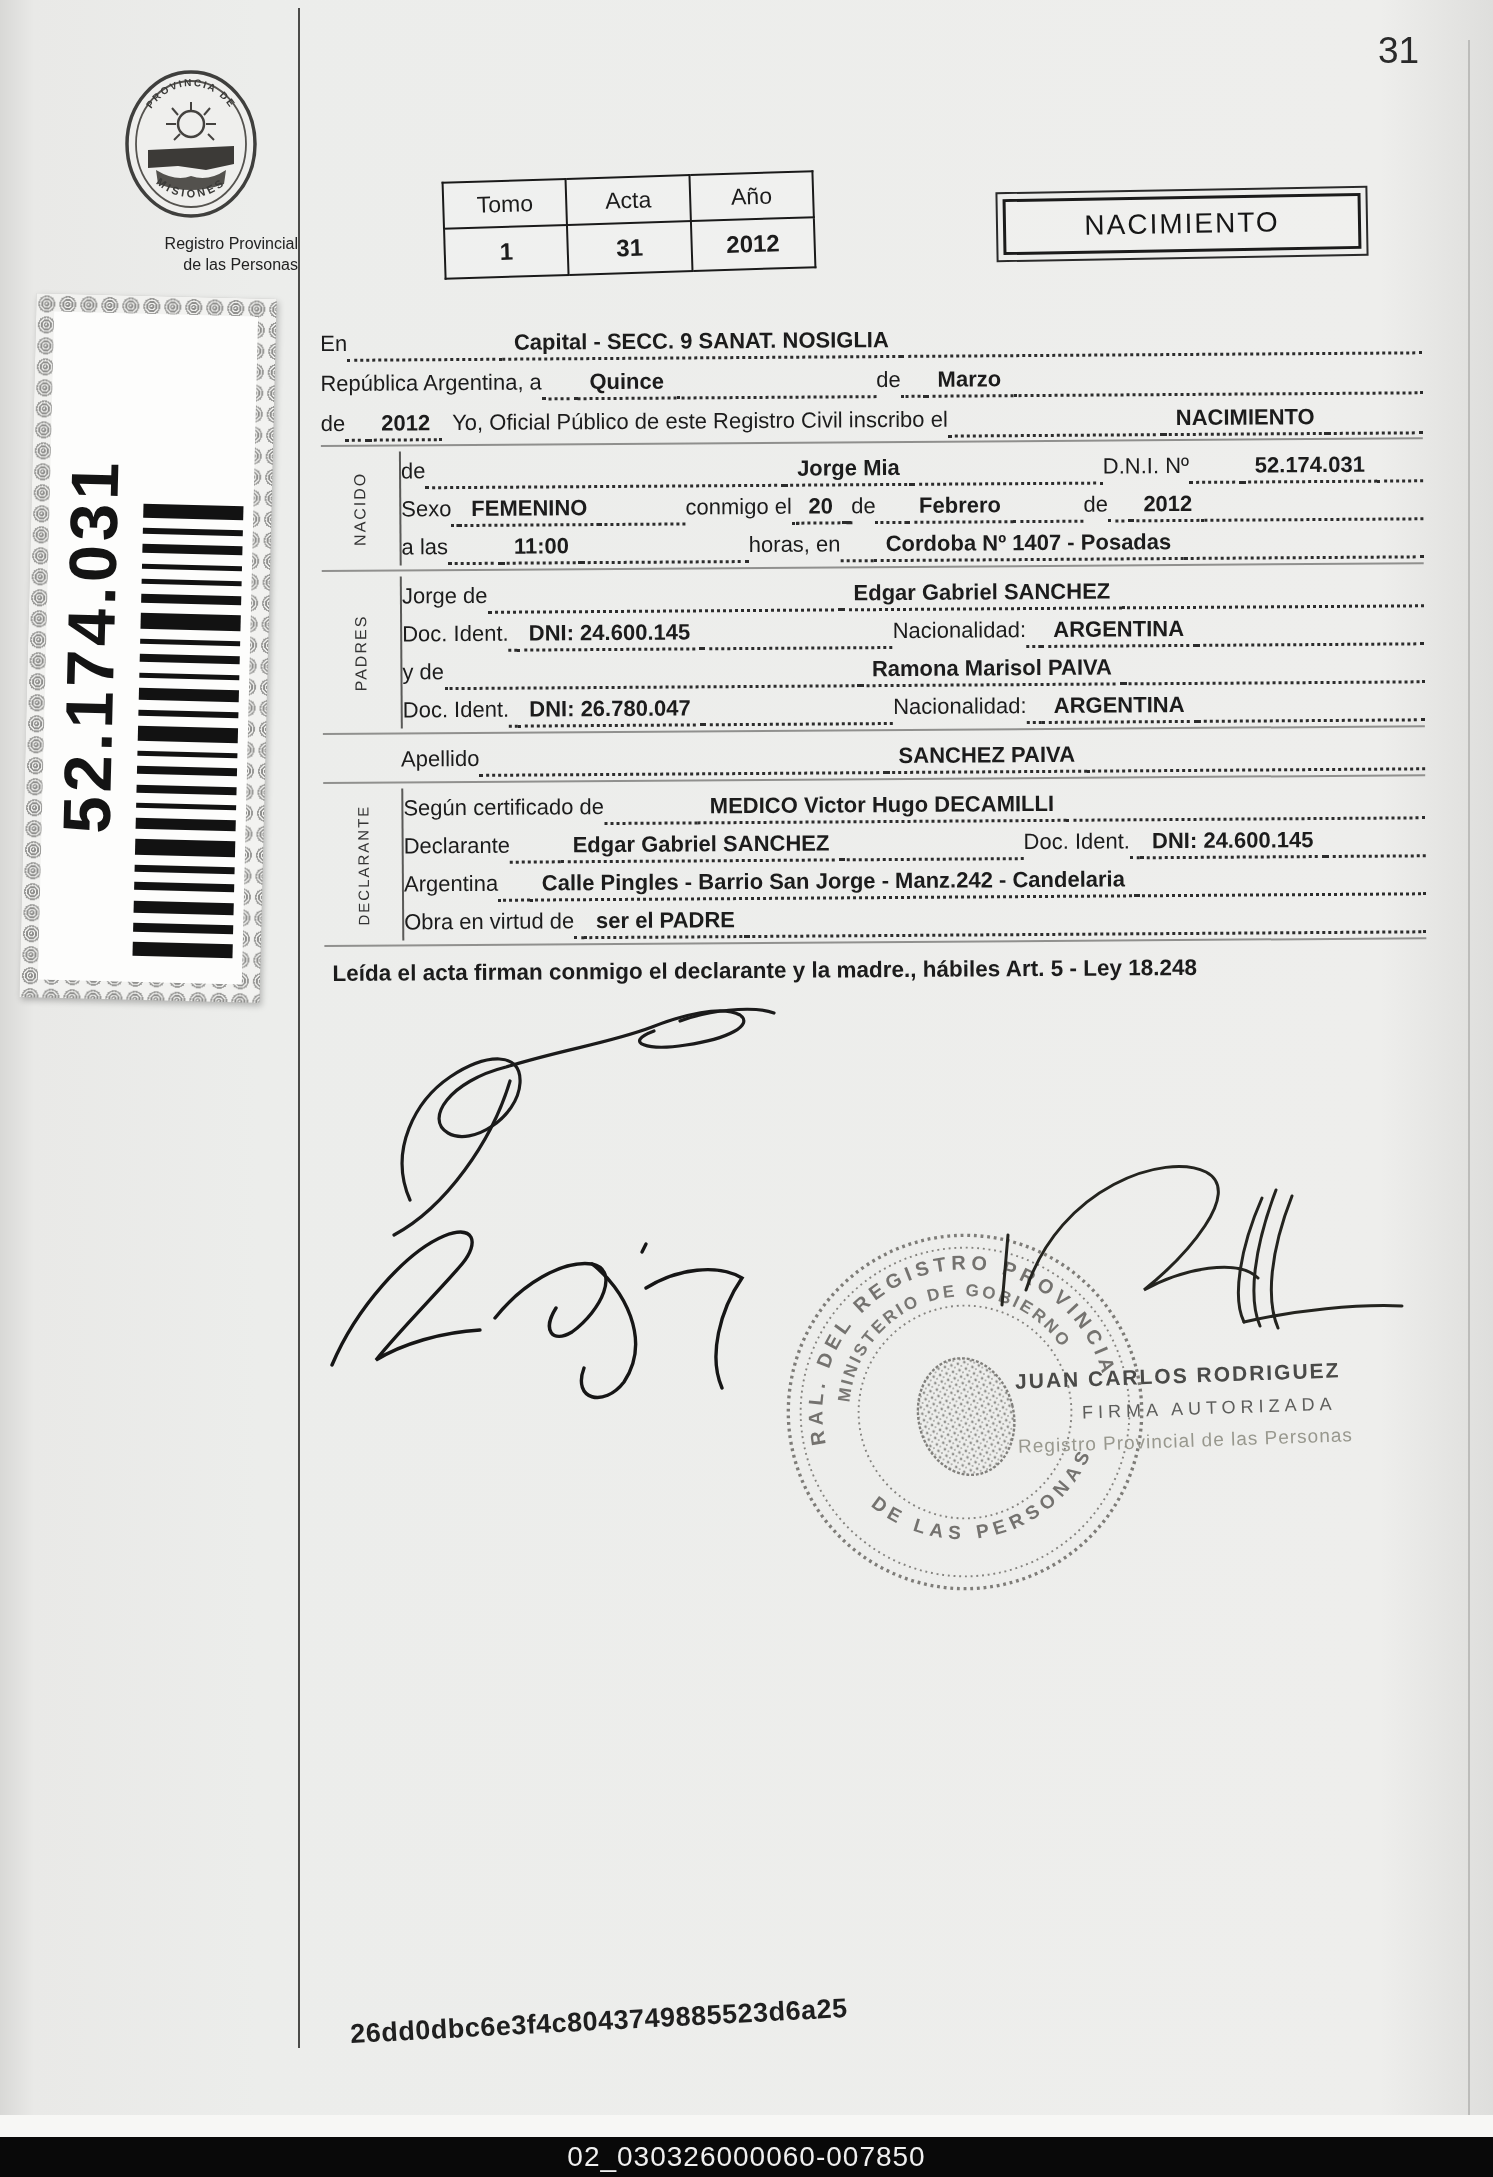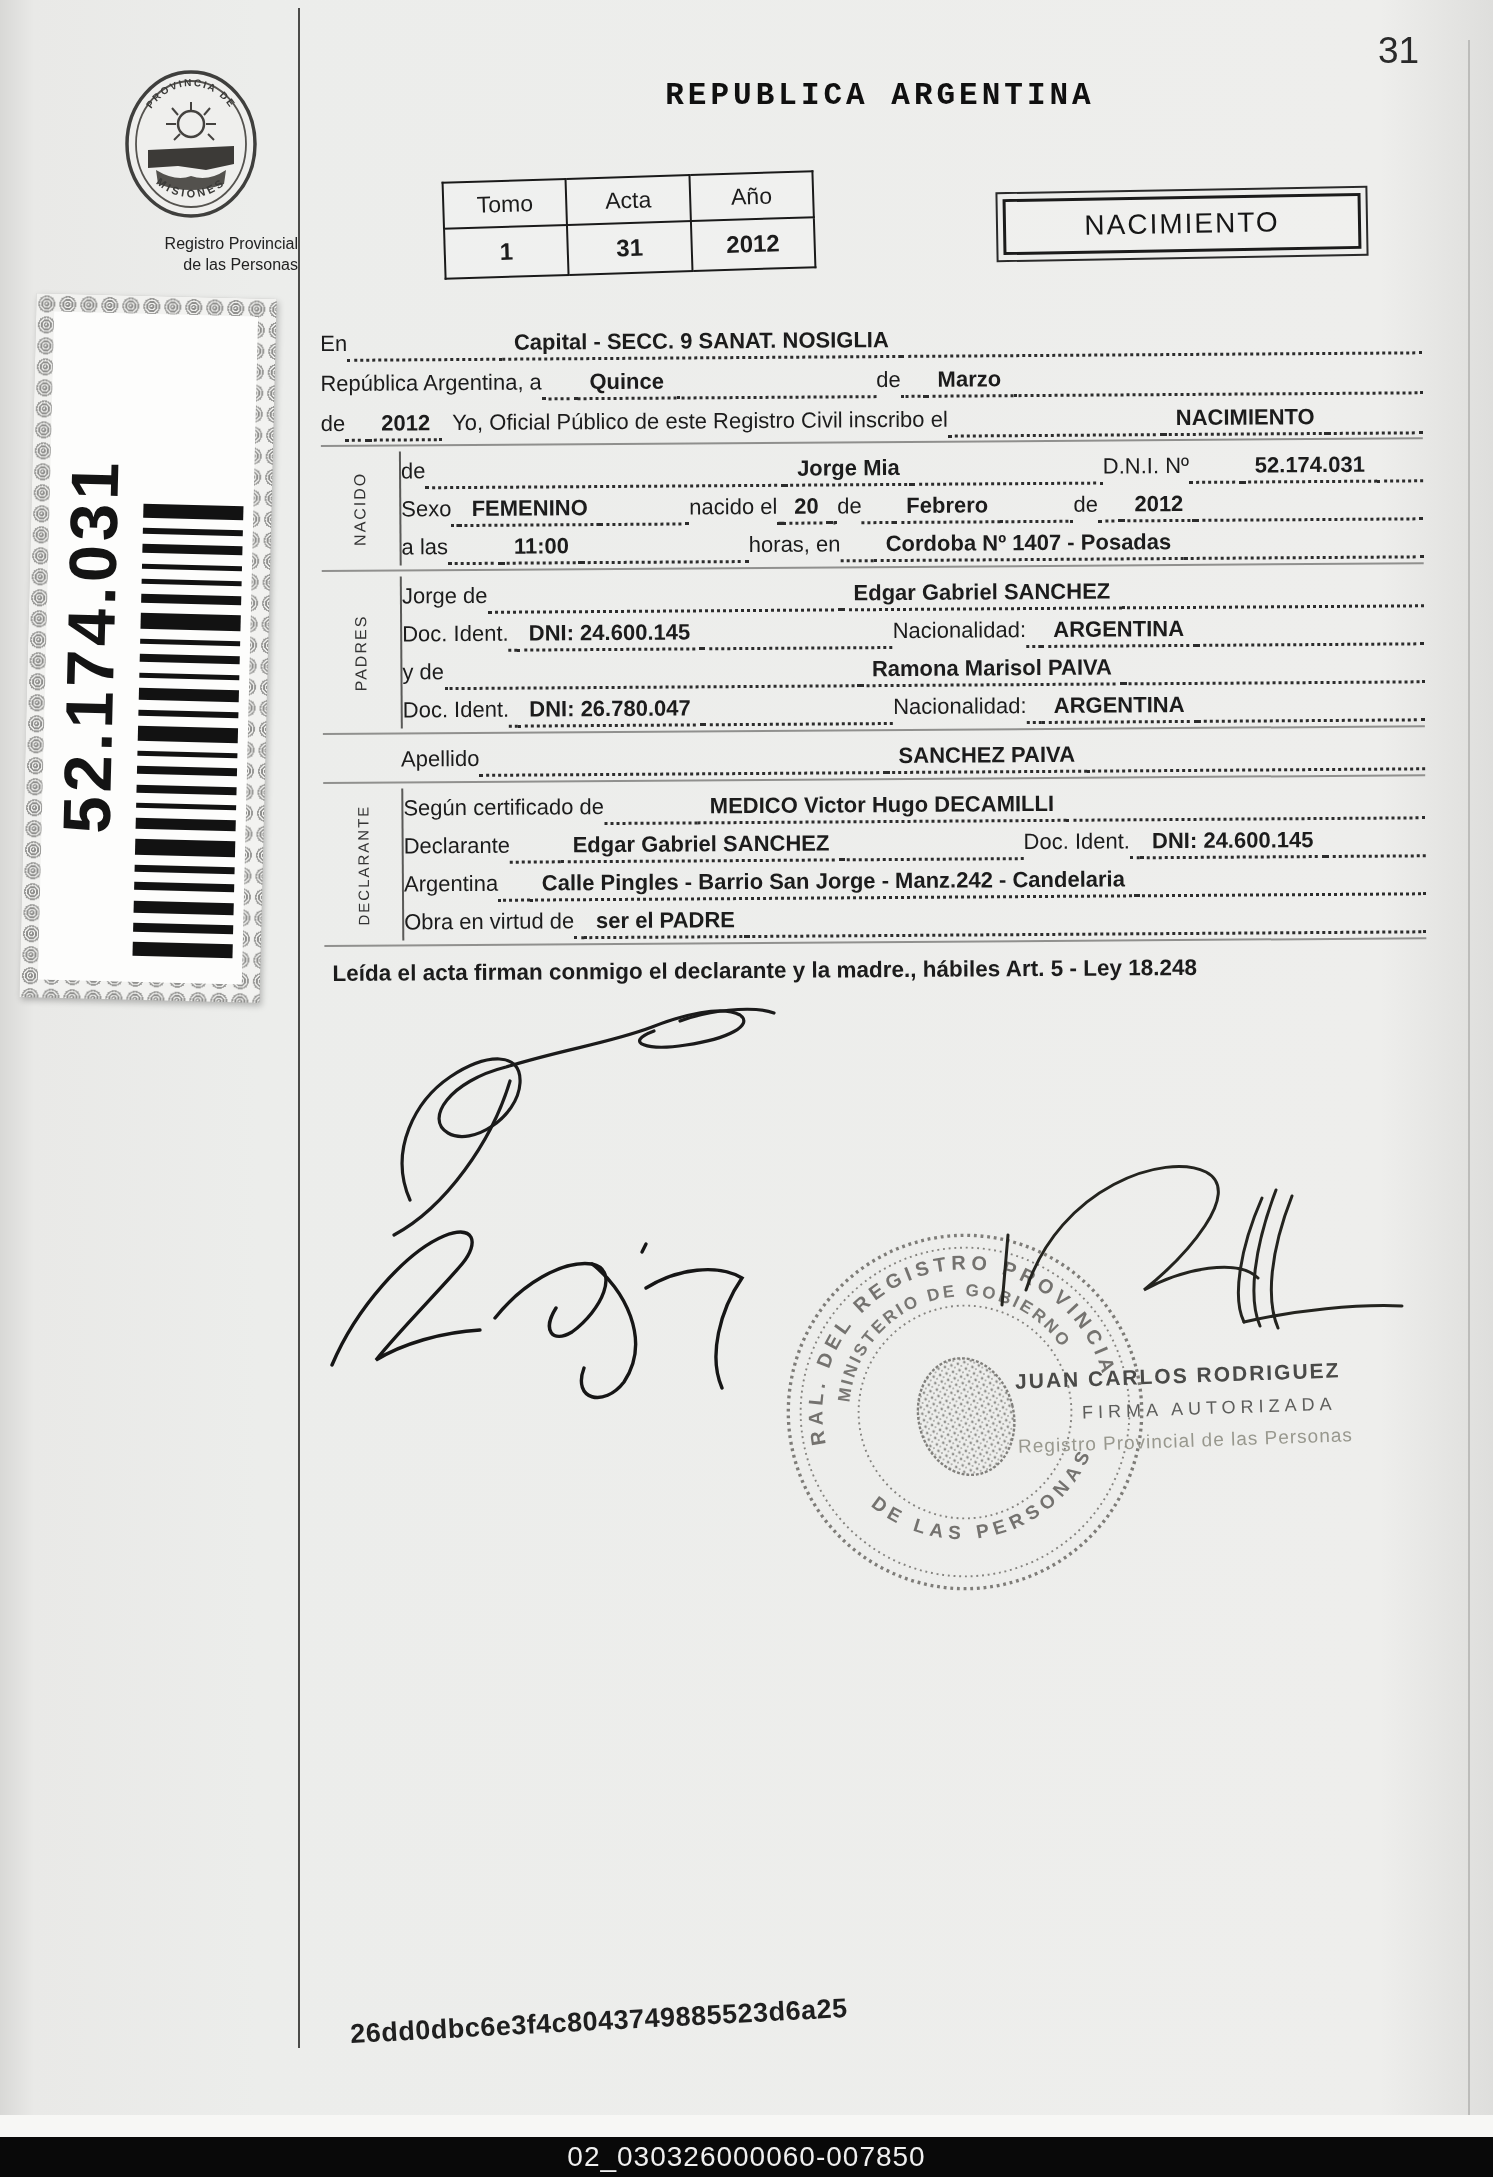--- a/index.html
+++ b/index.html
@@ -124,21 +124,20 @@
         <div class="bar" style="height:16px"></div>
           <div class="bar" style="height:7px"></div>
         <div class="bar" style="height:8px"></div>
           <div class="bar" style="height:12px"></div>
         <div class="bar" style="height:9px"></div>
           <div class="bar" style="height:14px"></div>
       </div>
     </div>
   </div>
 
-  <div class="title">REPUBLICA ARGENTINA</div>
   <table class="record-table">
     <tbody>
         <tr>
       <td>Tomo</td>
       <td>Acta</td>
       <td>Año</td>
     </tr>
     <tr class="vals">
       <td>1</td>
       <td>31</td>
@@ -190,21 +189,21 @@
           <span class="lbl">D.N.I. Nº</span>
           <i class="f" style="flex:50"></i>
           <b class="val">52.174.031</b>
           <i class="f" style="flex:43"></i>
         </div>
         <div class="row">
           <span class="lbl">Sexo</span>
           <i class="f" style="flex:10"></i>
           <b class="val">FEMENINO</b>
           <i class="f" style="flex:110"></i>
-          <span class="lbl">nacido el</span>
+          <span class="lbl">conmigo el</span>
           <i class="f" style="flex:6"></i>
           <b class="val">20</b>
           <i class="f" style="flex:8"></i>
           <span class="lbl">de</span>
           <i class="f" style="flex:40"></i>
           <b class="val">Febrero</b>
           <i class="f" style="flex:90"></i>
           <span class="lbl">de</span>
           <i class="f" style="flex:30"></i>
           <b class="val">2012</b>

